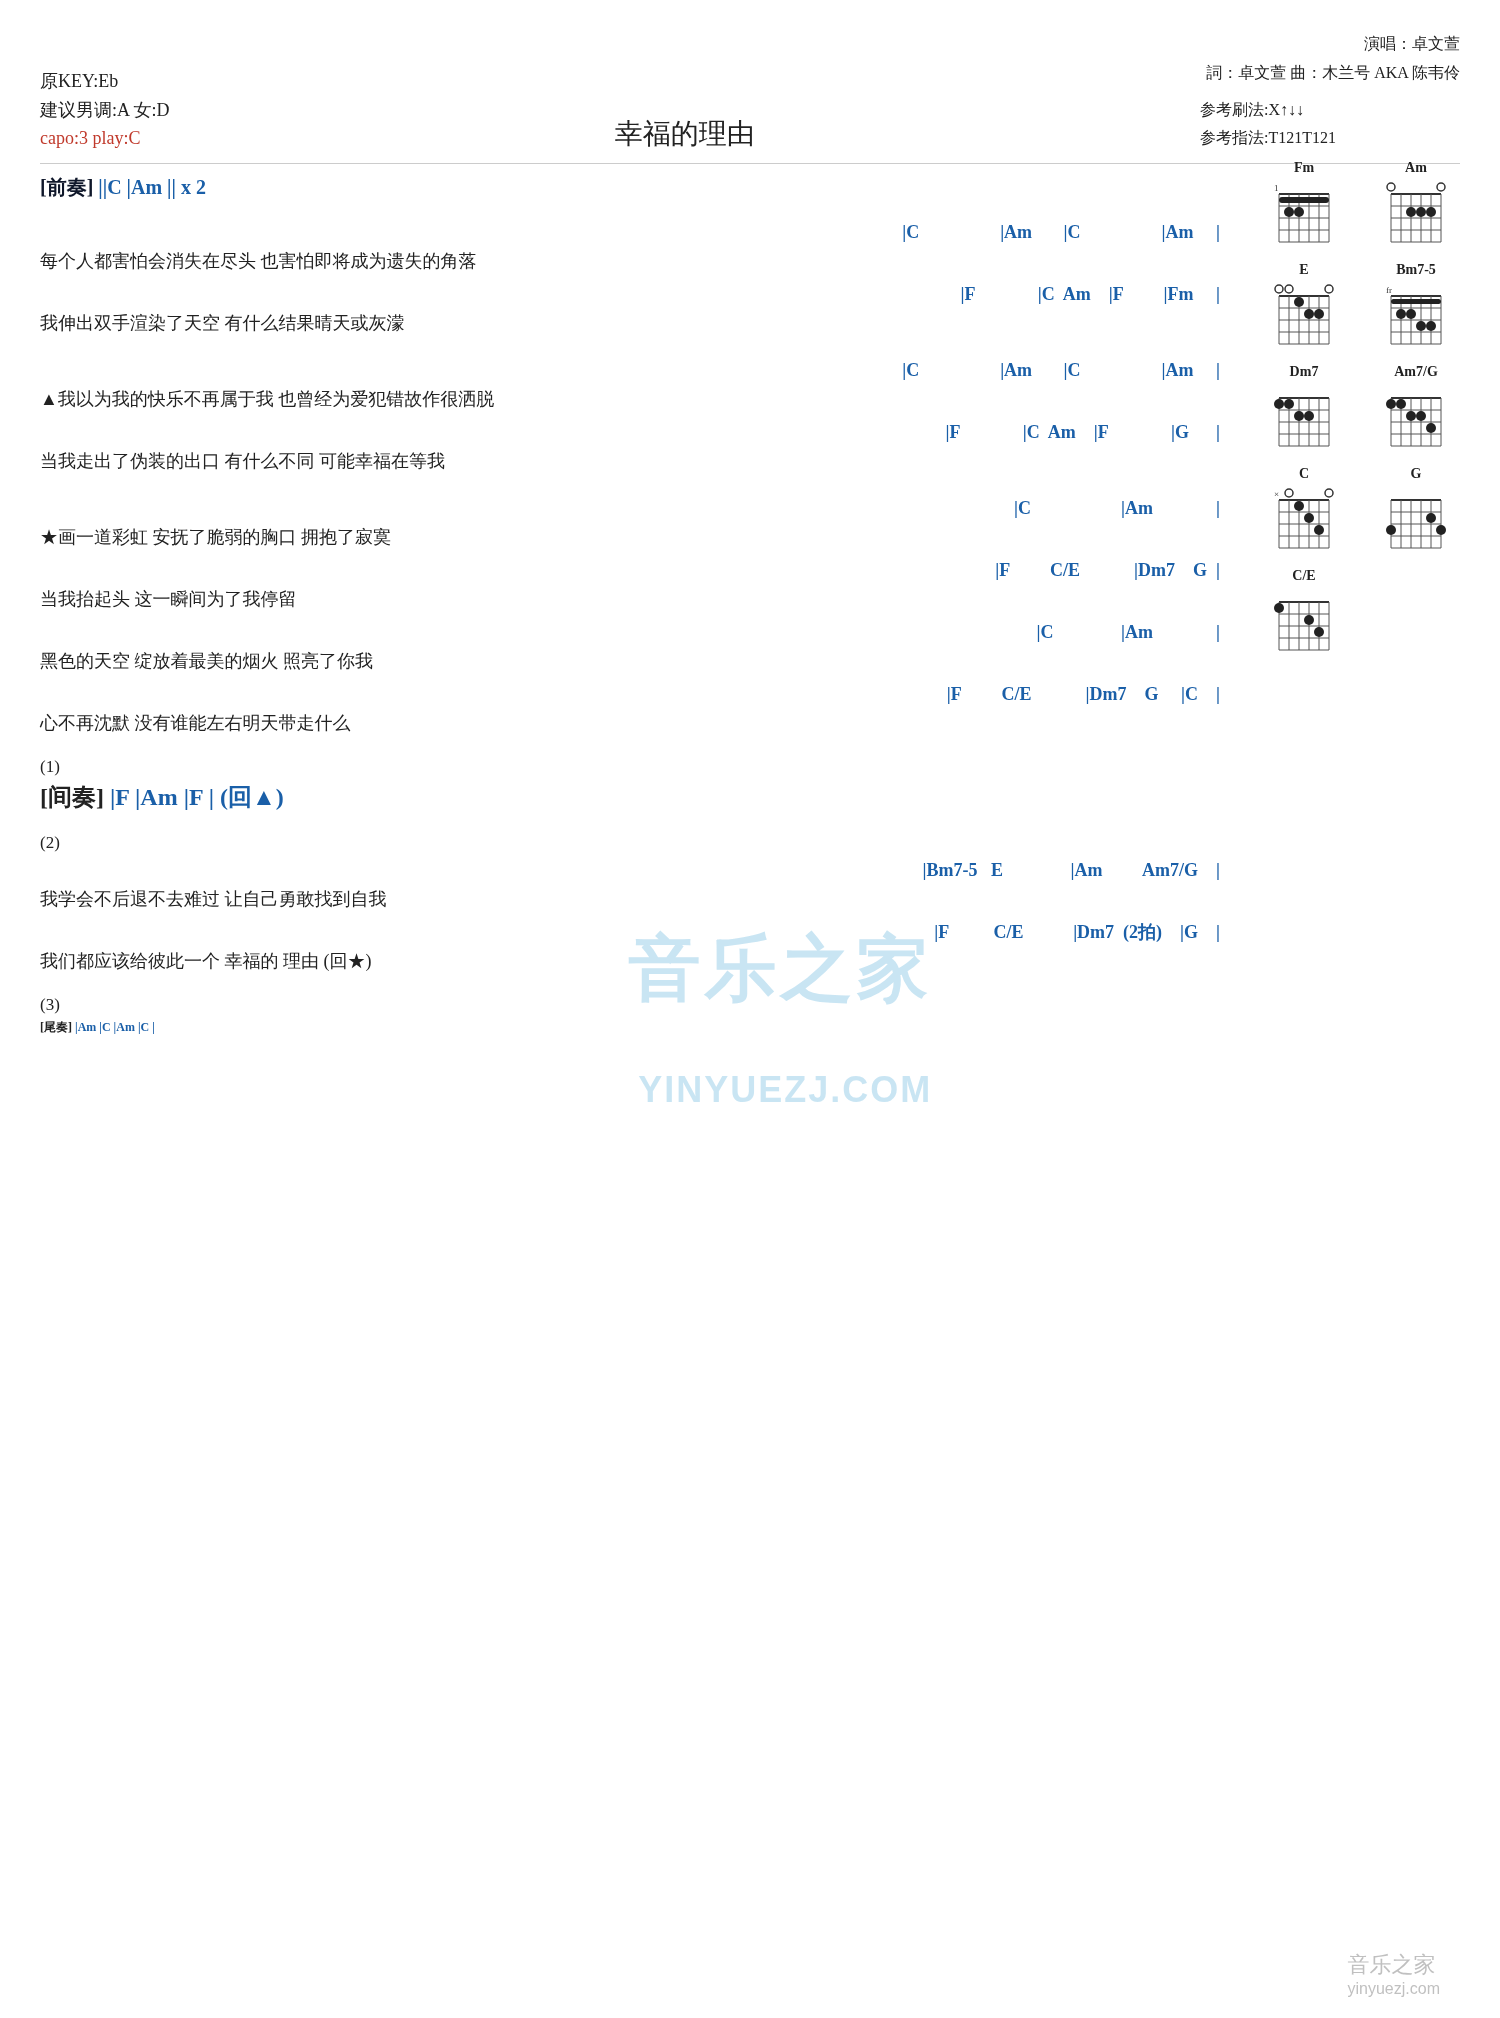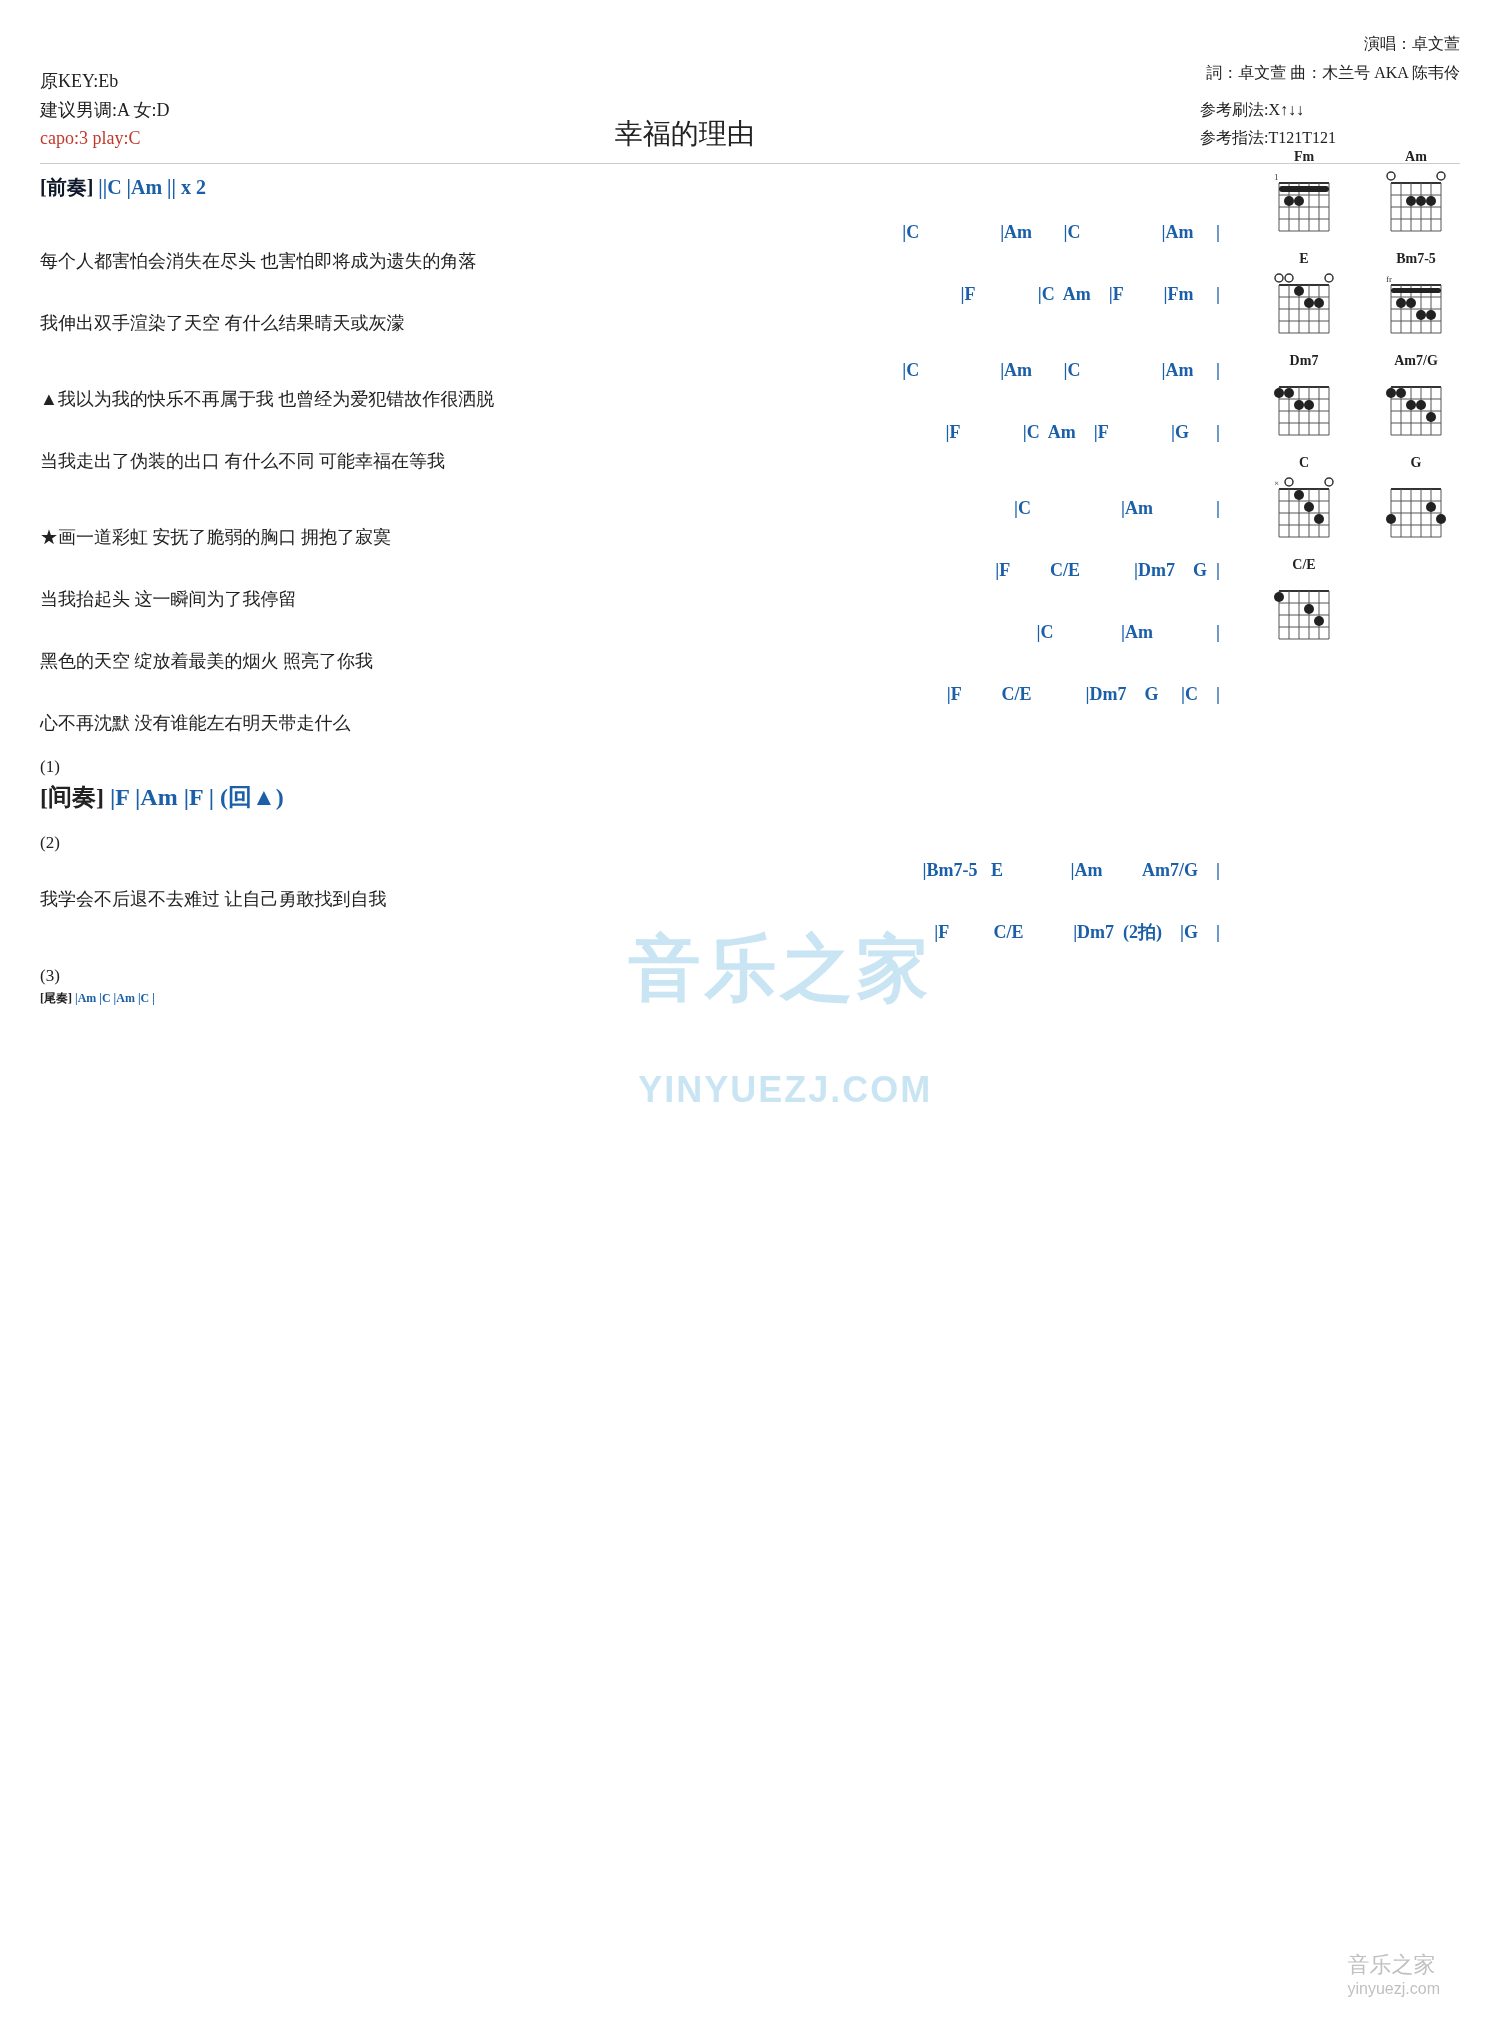--- a/index.html
+++ b/index.html
@@ -54,21 +54,21 @@
 
     .section-divider {
       border: none;
       border-top: 1px solid #ccc;
       margin: 8px 0;
     }
 
     .chord-diagrams-container {
       position: absolute;
       right: 40px;
-      top: 149px;
+      top: 160px;
       width: 200px;
     }
 
     .chord-row {
       display: flex;
       justify-content: space-between;
       margin-bottom: 18px;
     }
 
     .chord-diagram {
@@ -494,20 +494,21 @@
     <div style="font-size:24px; font-weight:bold; color:#222;">
       <span style="color:#222;">[间奏] </span><span class="chord-label">|F   |Am   |F   |   (回▲)</span>
     </div>
   </div>
 
   <div class="note-label" style="margin-top:16px;">(2)</div>
   <div class="song-section">
     <div class="chord-line">|Bm7-5   E               |Am         Am7/G    |</div>
     <div class="lyric-line"> 我学会不后退不去难过   让自己勇敢找到自我</div>
     <div class="chord-line">|F          C/E           |Dm7  (2拍)    |G    |</div>
+    <div class="lyric-line"> 我们都应该给彼此一个   幸福的        理由     (回★)</div>
   </div>
 
   <div class="note-label" style="margin-top:16px;">(3)</div>
   <div class="song-section">
     <div style="font-size:12px; font-weight:bold; color:#222;">
       <span style="color:#222;">[尾奏] </span><span class="chord-label">|Am  |C  |Am  |C  |</span>
     </div>
   </div>
 
 </div>

